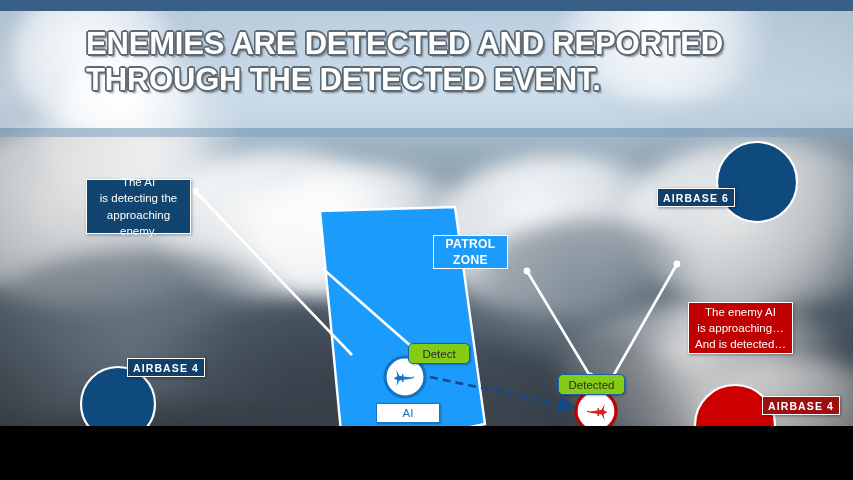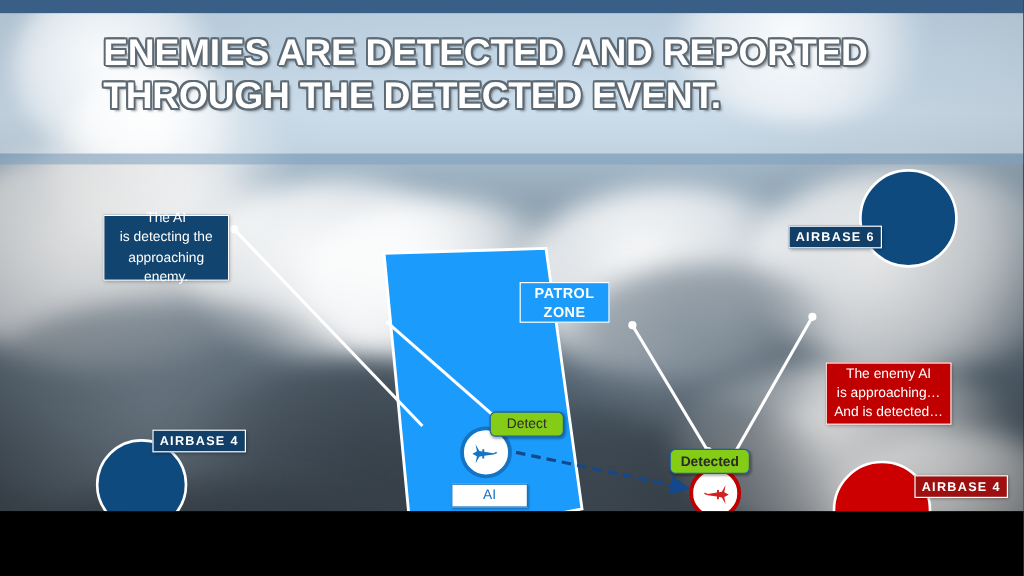--- a/index.html
+++ b/index.html
@@ -280,21 +280,21 @@
   <div class="box box-patrol" style="left:433px; top:220px; width:75px; height:34px;">PATROL
 ZONE</div>
 
 
   <div class="box box-red" style="left:688px; top:257px; width:105px; height:52px;margin-top:45px;">The enemy AI
 is approaching…
 And is detected…</div>
 
   <div class="box tag-blue" style="left:408px; top:343px; width:62px; height:21px;">Detect</div>
 
-  <div class="box tag-blue" style="left:558px; top:374px; width:67px; height:21px;font-weight:bold;">Detected</div>
+  <div class="box tag-blue" style="left:558px; top:374px; width:67px; height:21px;">Detected</div>
 
   <div class="box tag-ai-blue" style="left:376px; top:403px; width:64px; height:20px;">AI</div>
 
   <div class="box tag-ai-red" style="left:568px; top:436px; width:58px; height:19px;">AI</div>
 
   <div class="box airbase" style="left:127px; top:358px; width:78px; height:19px;">AIRBASE 4</div>
 
   <div class="box airbase" style="left:657px; top:188px; width:78px; height:19px;">AIRBASE 6</div>
 
   <div class="box airbase red" style="left:762px; top:396px; width:78px; height:19px;text-align:right;">AIRBASE 4</div>

